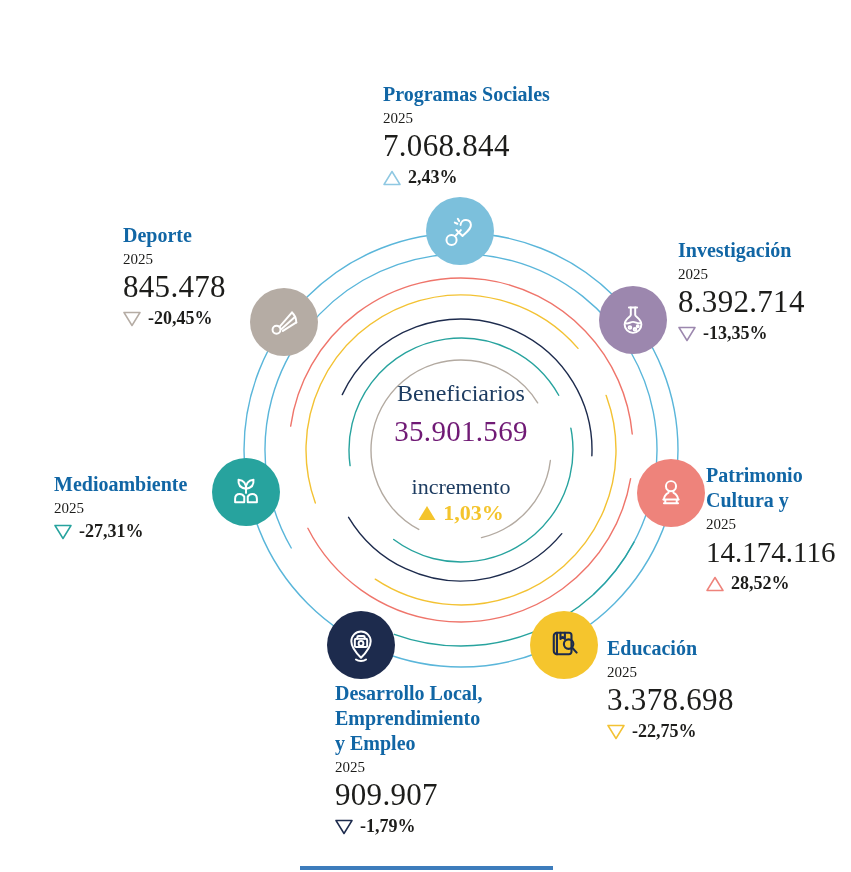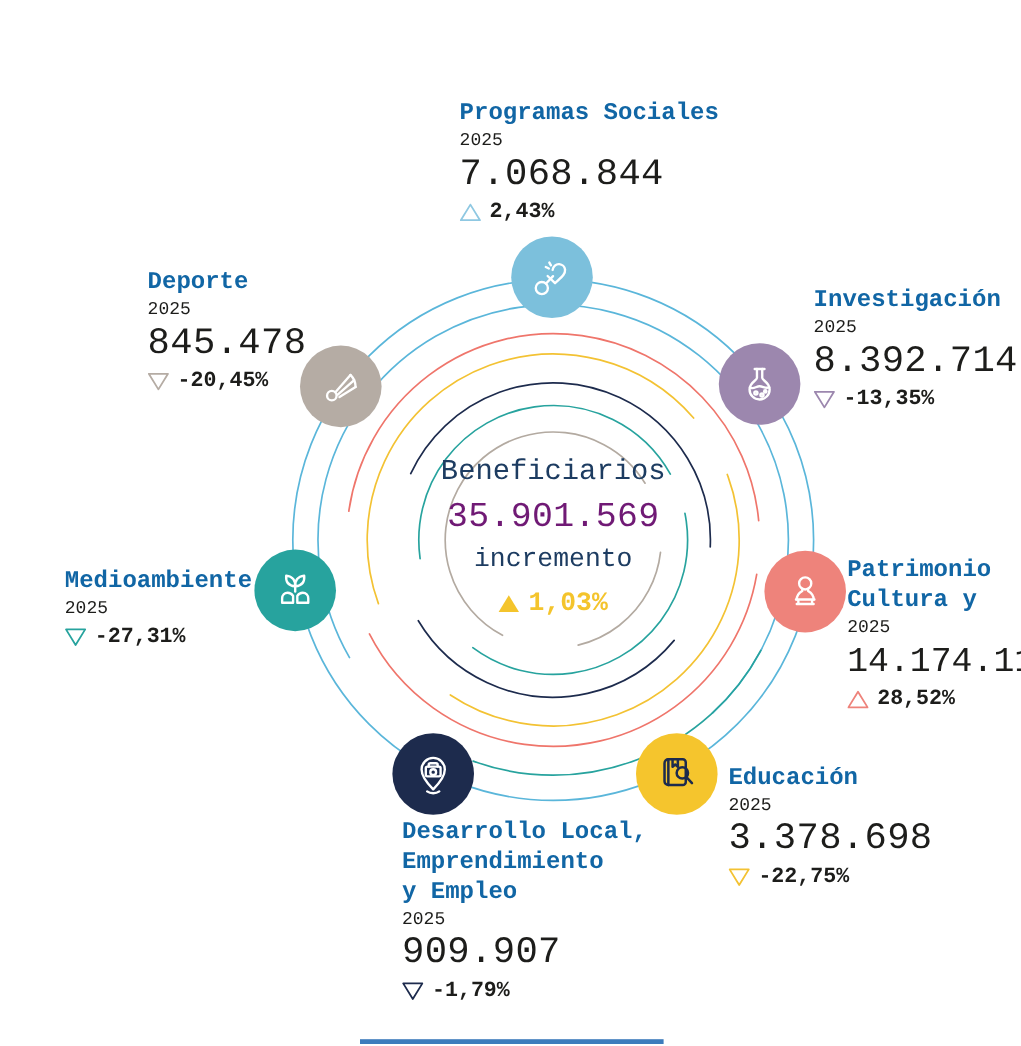--- a/index.html
+++ b/index.html
@@ -1,18 +1,18 @@
 <!DOCTYPE html>
 <html><head>
 <meta charset="utf-8">
 <style>
   html,body{margin:0;padding:0;background:#ffffff;}
   .canvas{
     position:relative;width:851px;height:872px;background:#ffffff;overflow:hidden;
-    font-family:Liberation Mono, monospace;color:#1d1d1b;
+    font-family:Liberation Serif, serif;color:#1d1d1b;
   }
   .rings{position:absolute;left:0;top:0;z-index:0;}
 
   
   .bubble{position:absolute;width:68px;height:68px;border-radius:50%;
           display:flex;align-items:center;justify-content:center;z-index:2;}
   .bubble svg{display:block;}
   .b-programas{left:426px;top:197px;background:#7cc0dc;}
   .b-investigacion{left:599px;top:286px;background:#9c87ae;}
   .b-cultura{left:637px;top:459px;background:#ee837b;}
@@ -36,23 +36,23 @@
   .cat-cultura .value{font-size:29px;letter-spacing:0;}
   .cat-educacion{left:607px;top:636px;}
   .cat-desarrollo{left:335px;top:681px;width:220px;}
   .cat-medioambiente{left:54px;top:472px;}
   .cat-deporte{left:123px;top:223px;}
 
   
   .center{position:absolute;left:331px;top:379px;width:260px;text-align:center;z-index:3;}
   .center .label{font-size:24px;line-height:29px;color:#1d3c61;}
   .center .value{font-size:29px;line-height:46px;font-weight:400;color:#701a75;letter-spacing:.3px;}
-  .center .sub{font-size:22px;line-height:26px;color:#1d3c61;margin-top:0;}
+  .center .sub{font-size:22px;line-height:26px;color:#1d3c61;margin-top:20px;}
   .center .delta{display:flex;justify-content:center;align-items:center;gap:7px;
-                 margin-top:10px;font-size:22px;font-weight:700;color:#f4c42c;}
+                 margin-top:0;font-size:22px;font-weight:700;color:#f4c42c;}
   .footer-rule{position:absolute;left:300px;top:866px;width:253px;height:4px;
                background:#3d7cbc;z-index:3;}
 </style>
 </head>
 <body>
 
 <div class="canvas">
 
   <svg class="rings" width="851" height="872" viewBox="0 0 851 872">
     <g fill="none" stroke-linecap="round">

